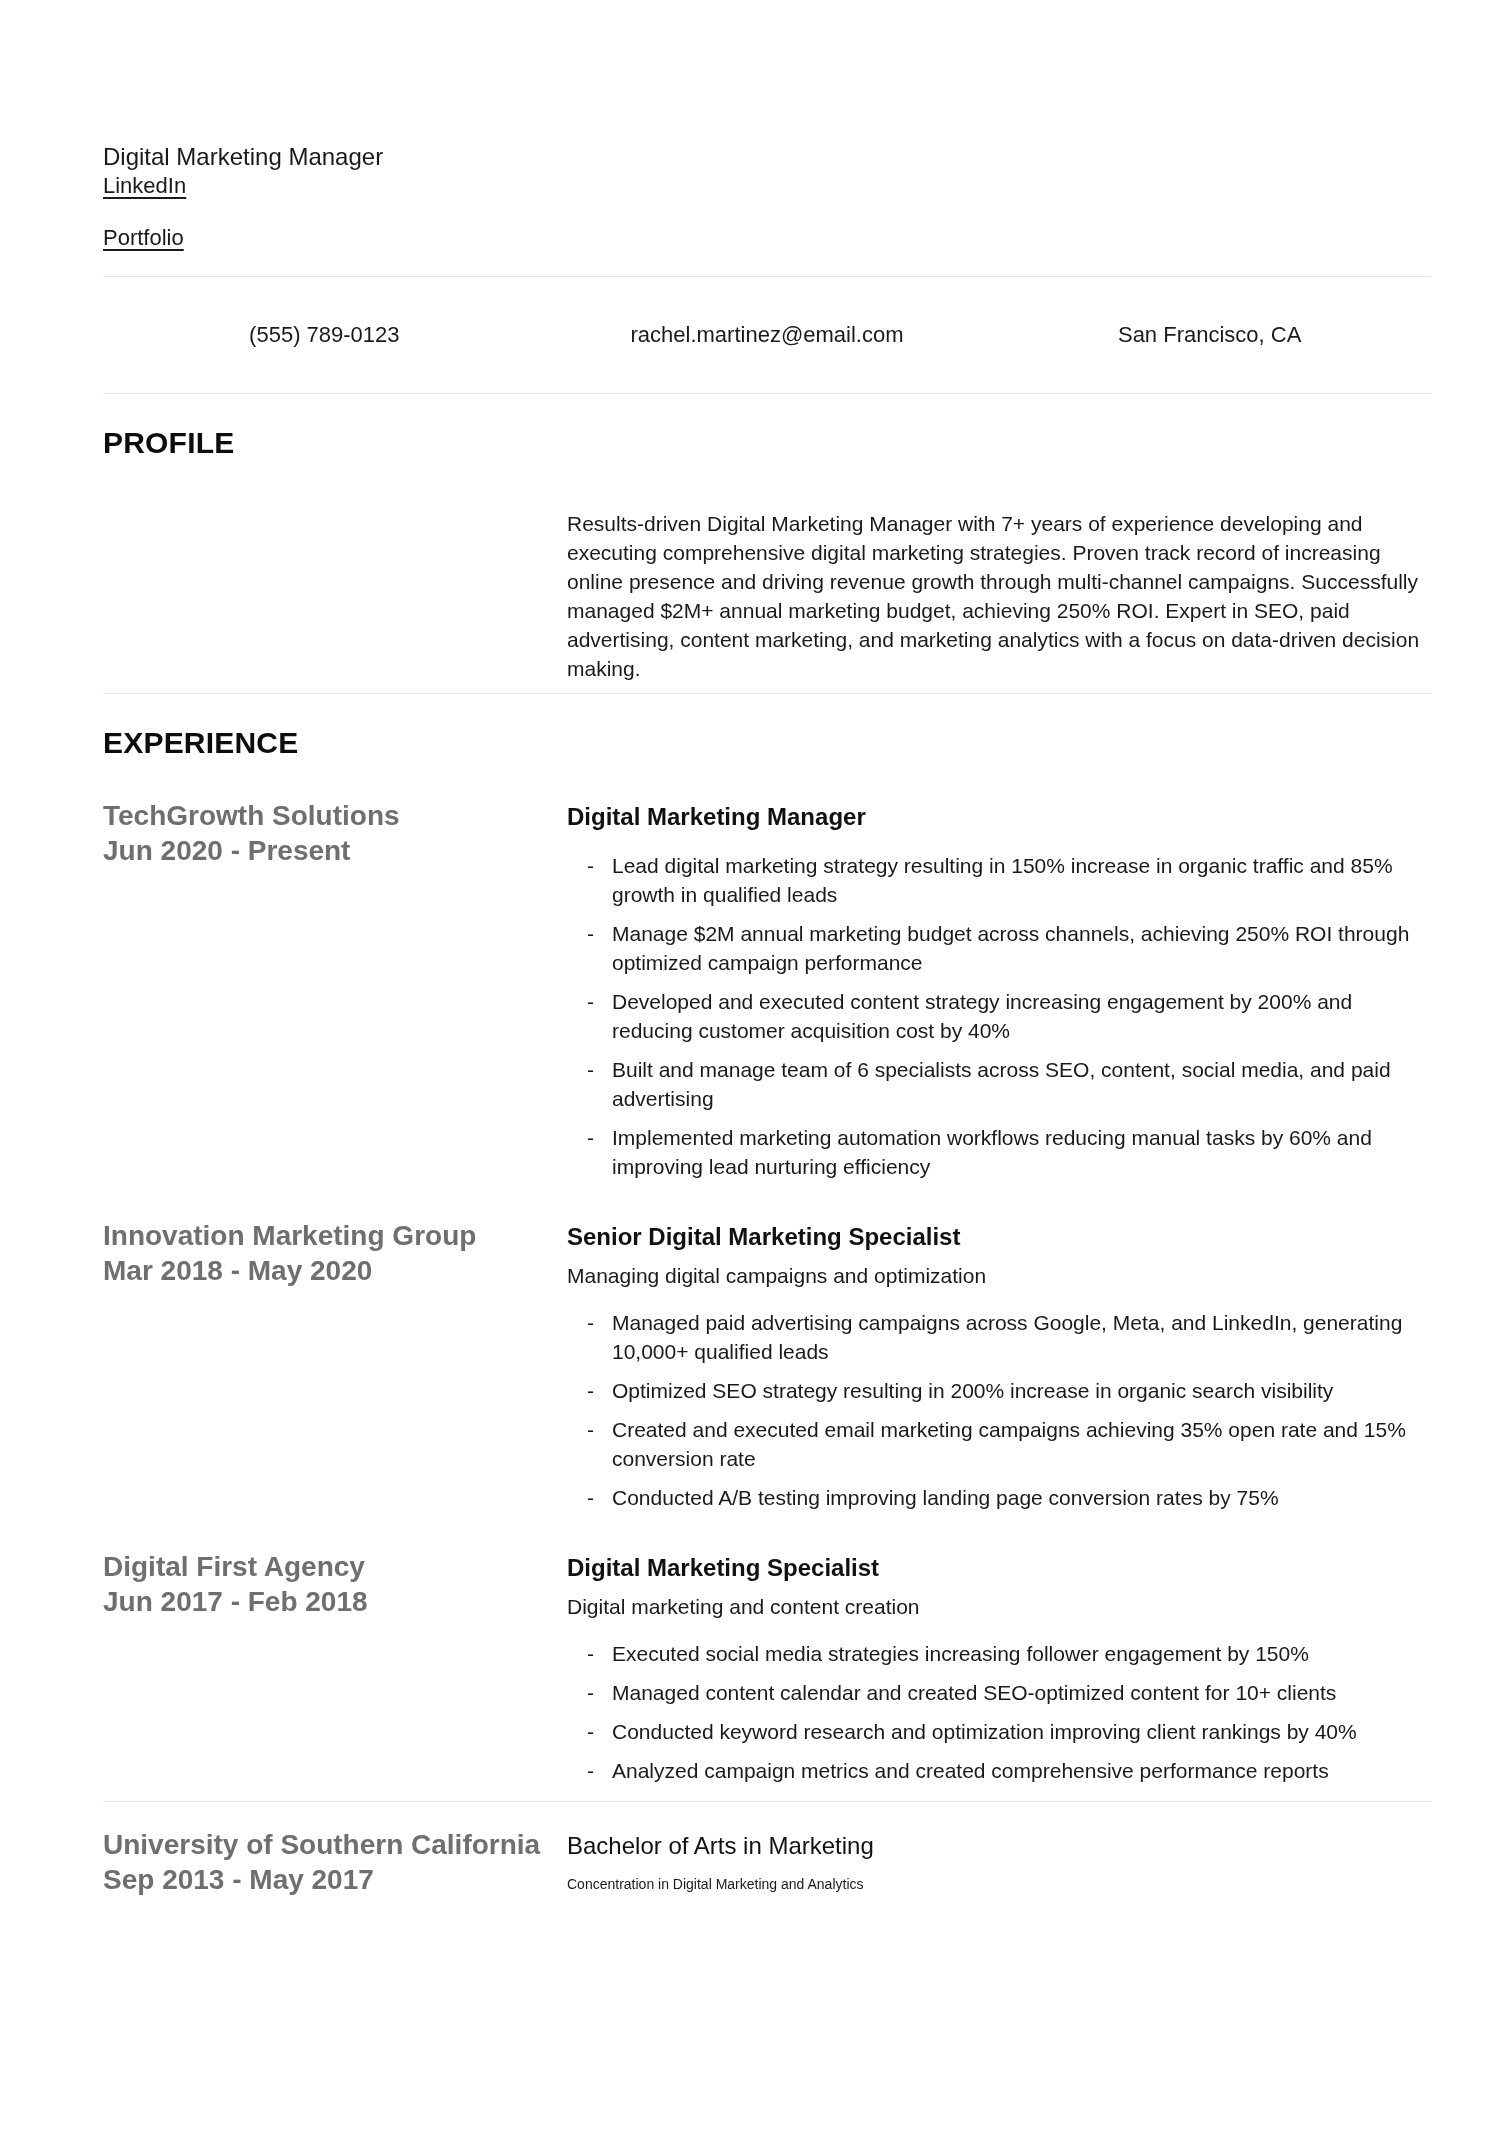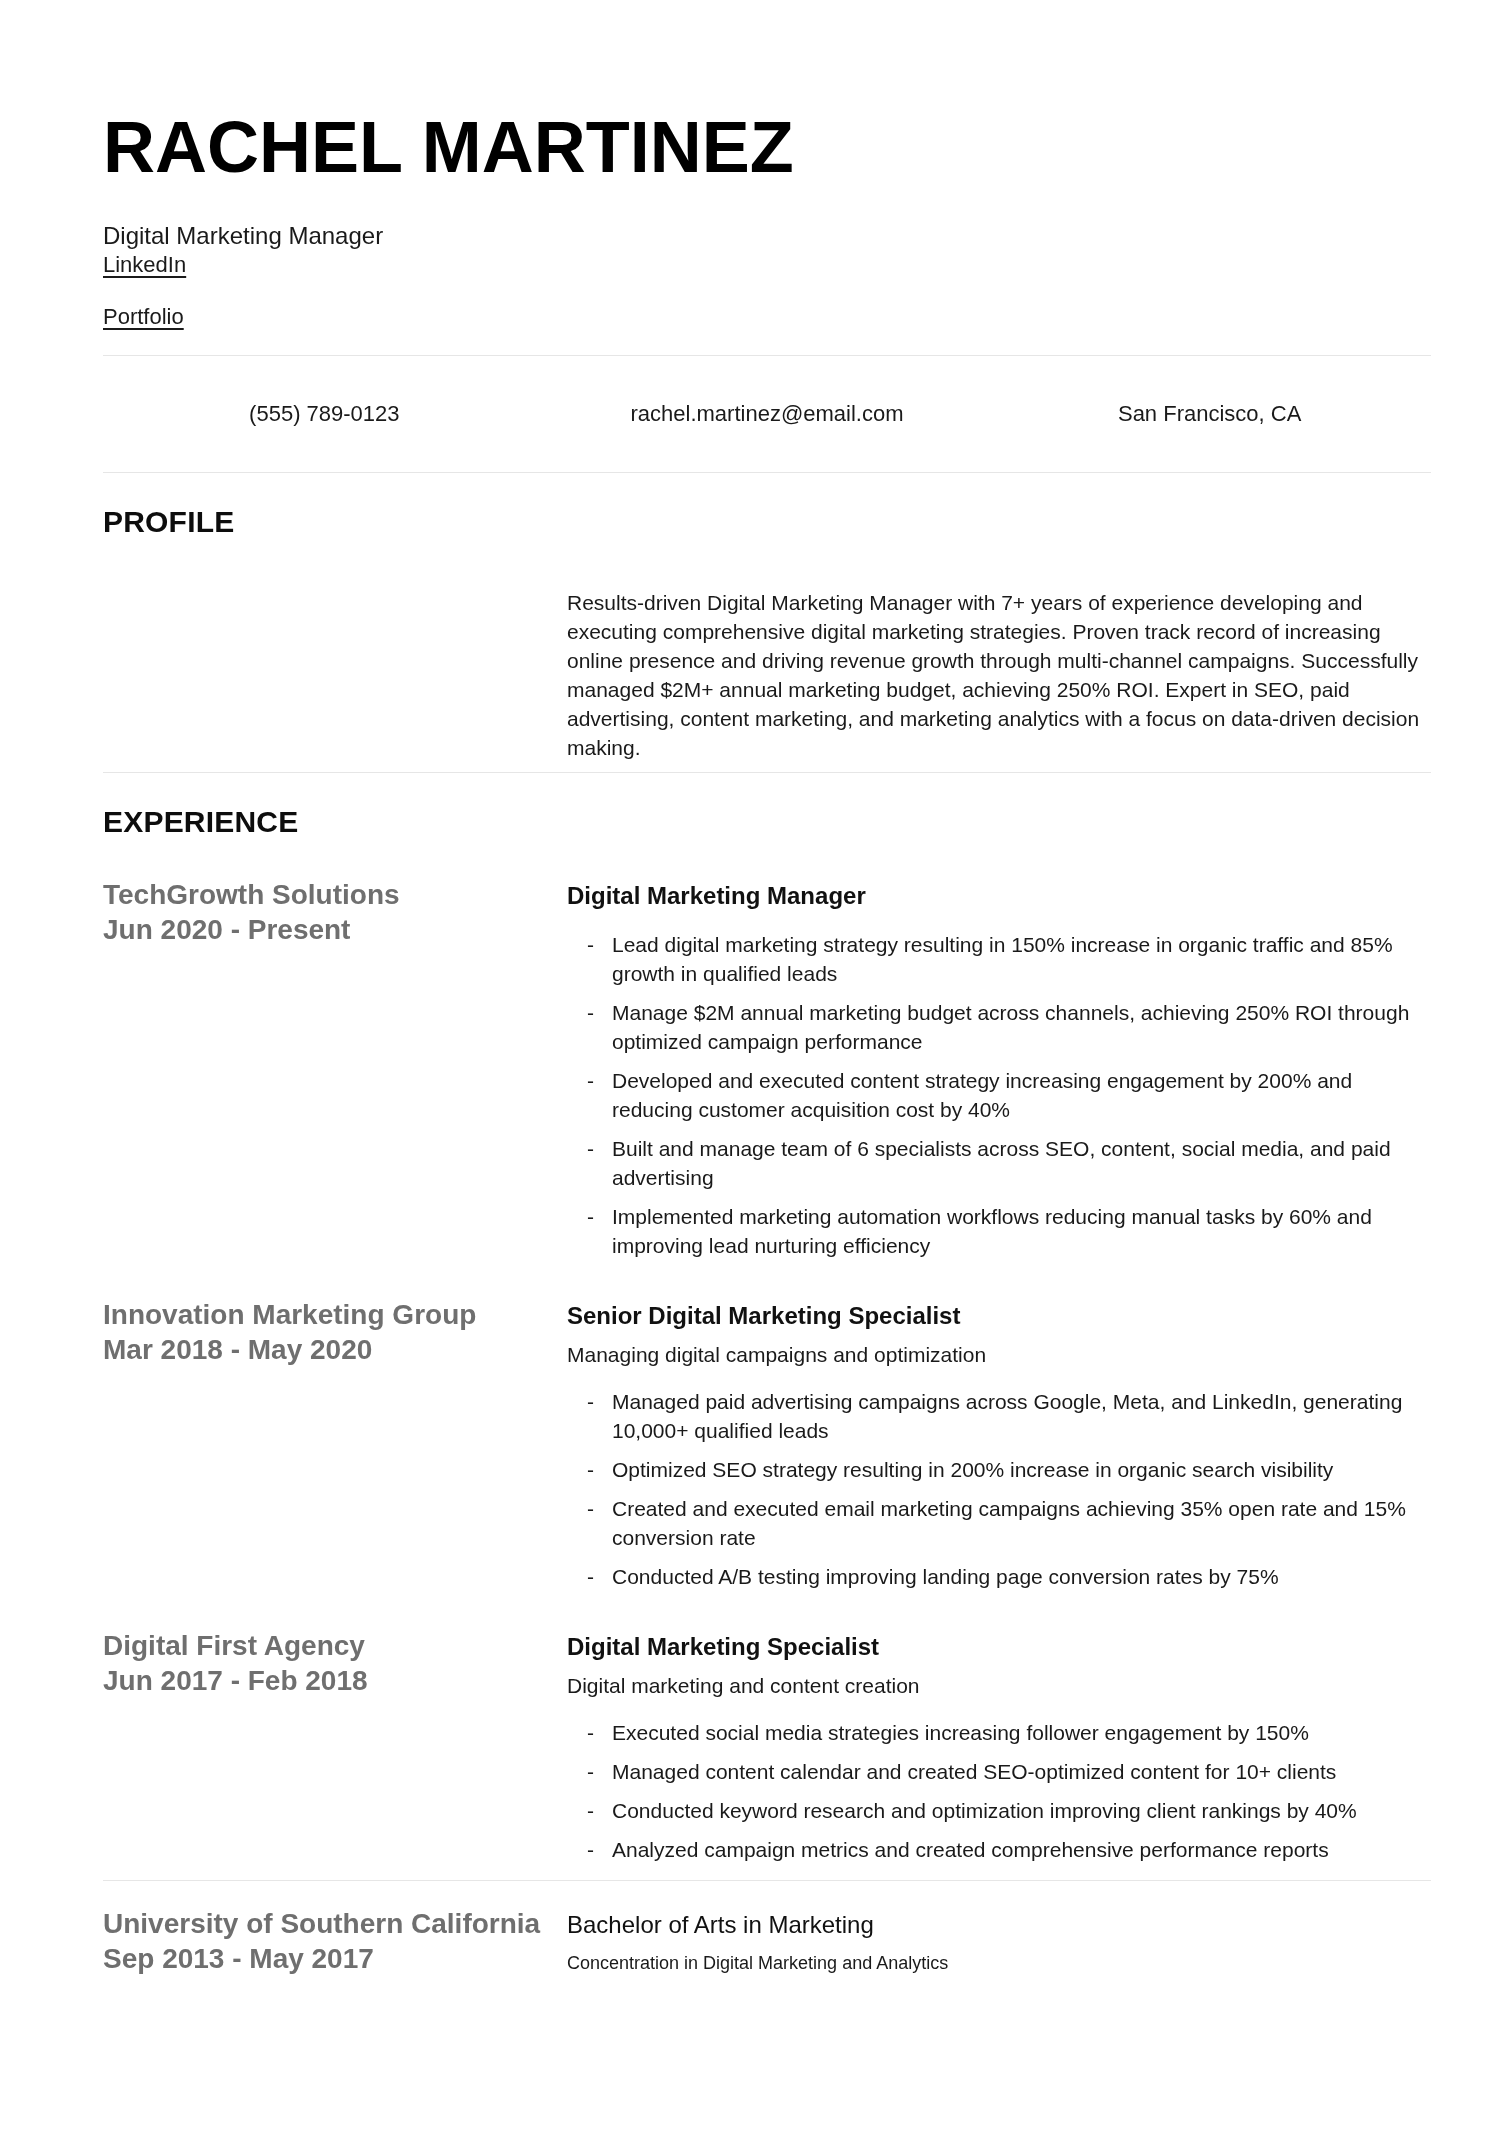--- a/index.html
+++ b/index.html
@@ -95,28 +95,27 @@
     line-height: 29px;
     color: #1a1a1a;
     margin-bottom: 10px;
   }
   .bullet:last-child { margin-bottom: 0; }
   .dash { flex: 0 0 25px; }
   .bullet-text { flex: 1; }
 
   .edu-row { margin-top: 28px; }
   .degree { font-size: 24px; line-height: 32px; font-weight: normal; color: #111111; }
-  .degree-detail { margin-top: 8px; font-size: 18px; line-height: 29px; color: #1a1a1a; }
+  .degree-detail { margin-top: 8px; font-size: 14px; line-height: 29px; color: #1a1a1a; }
 </style>
 </head>
 <body>
 
 <div class="page">
 
-  <div class="name">RACHEL MARTINEZ</div>
   <div class="subtitle">Digital Marketing Manager</div>
   <div class="links">
     <a class="link">LinkedIn</a>
     <a class="link">Portfolio</a>
   </div>
 
   <div class="rule rule-header"></div>
 
   <div class="contact">
     <div>(555) 789-0123</div>

